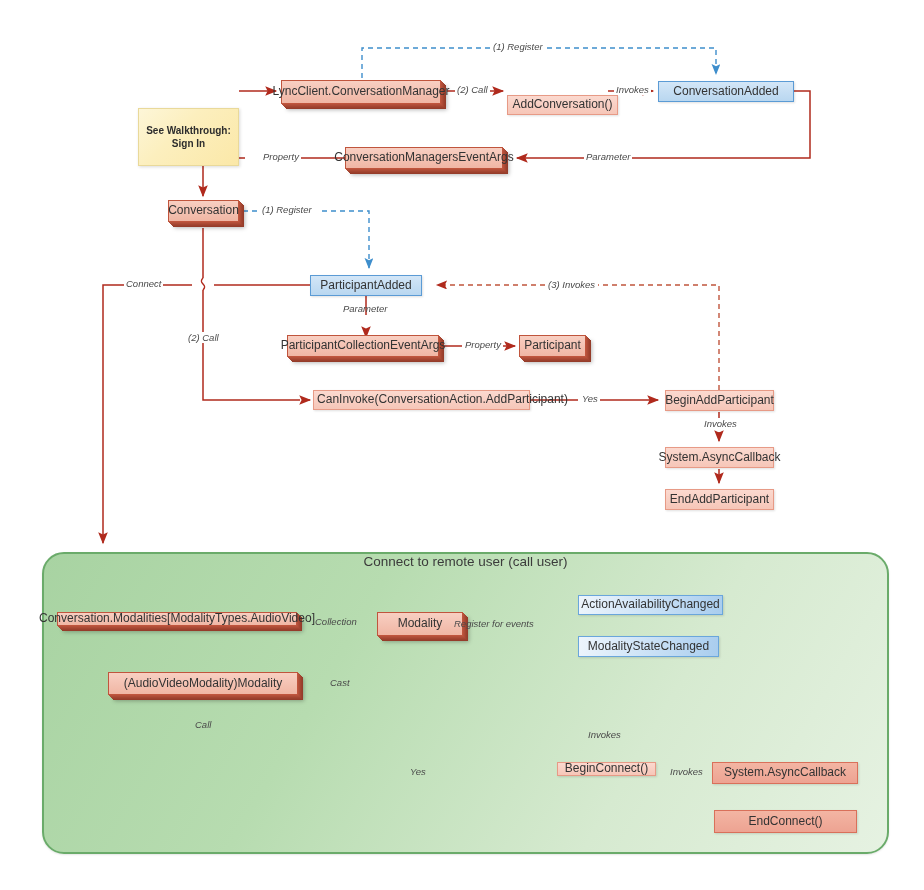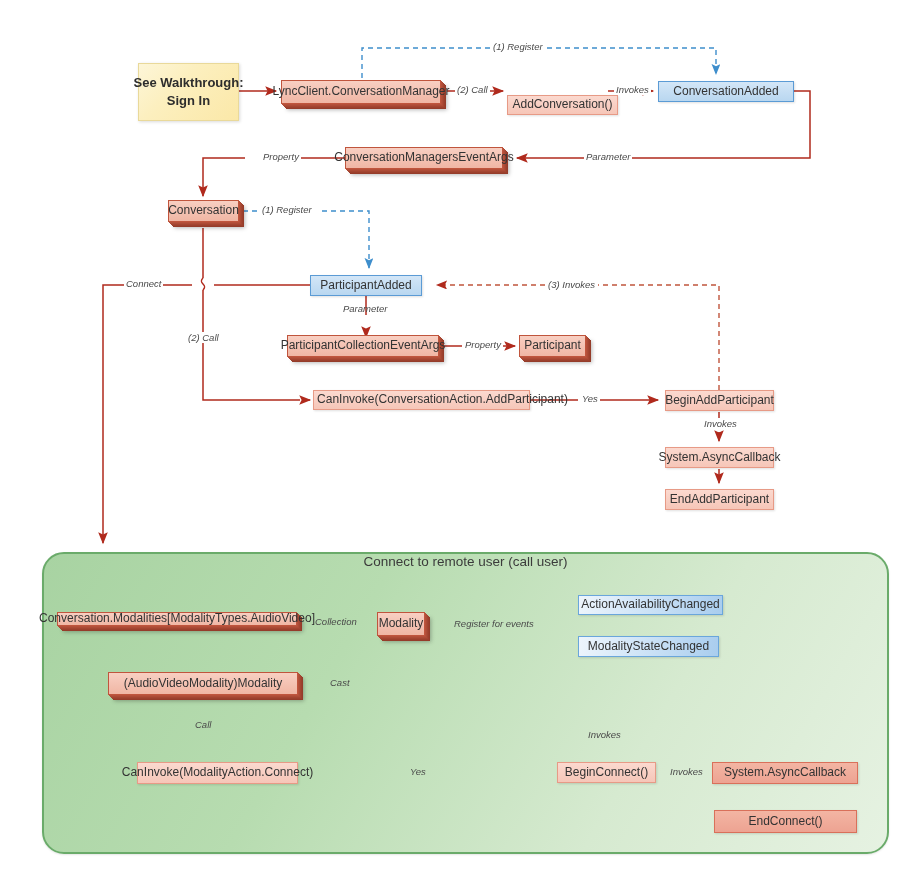--- a/index.html
+++ b/index.html
@@ -62,23 +62,24 @@
   }
   .n-blue2{
     background:linear-gradient(100deg,#eef5fc 0%,#cfe4f7 45%,#a9cdee 100%);
     border:1px solid #6aa6db;
     box-shadow:1px 1px 2px rgba(0,0,0,.12);
   }
   
   .n-note{
     background:linear-gradient(135deg,#fdf6d8 0%,#fcefbe 40%,#fbe8a8 100%);
     border:1px solid #e9d99a;
-    font-weight:bold;font-size:13px;color:#2d2d2d;
+    font-weight:bold;font-size:10px;color:#2d2d2d;
     box-shadow:1px 1px 3px rgba(0,0,0,.15);
     line-height:1.35;
+    margin-top:45px;
   }
 
   
   .elabel{
     position:absolute;
     font-size:9.5px;
     font-style:italic;
     color:#4a4a4a;
     background:transparent;
     white-space:nowrap;
@@ -237,41 +238,38 @@
     </div>
 
   <div class="node n-flat" style="left:665px;top:489px;width:109px;height:21px;">
       <span>EndAddParticipant</span>
     </div>
 
   <div class="node n-3d" style="left:57px;top:612px;width:240px;height:14px;">
       <span>Conversation.Modalities[ModalityTypes.AudioVideo]</span>
     </div>
 
-  <div class="node n-3d" style="left:377px;top:612px;width:48px;height:24px;">
+  <div class="node n-3d" style="left:377px;top:612px;width:86px;height:24px;">
       <span>Modality</span>
     </div>
 
   <div class="node n-blue2" style="left:578px;top:595px;width:145px;height:20px;">
       <span>ActionAvailabilityChanged</span>
     </div>
 
   <div class="node n-blue2" style="left:578px;top:636px;width:141px;height:21px;">
       <span>ModalityStateChanged</span>
     </div>
 
   <div class="node n-3d" style="left:108px;top:672px;width:190px;height:23px;">
       <span>(AudioVideoModality)Modality</span>
     </div>
 
-  <div class="node n-flat" style="left:137px;top:762px;width:161px;height:22px;">
-      <span>CanInvoke(ModalityAction.Connect)</span>
-    </div>
-
-  <div class="node n-flat" style="left:557px;top:762px;width:99px;height:21px;">
+
+  <div class="node n-flat" style="left:557px;top:762px;width:99px;height:14px;">
       <span>BeginConnect()</span>
     </div>
 
   <div class="node n-flat2" style="left:712px;top:762px;width:146px;height:22px;">
       <span>System.AsyncCallback</span>
     </div>
 
   <div class="node n-flat2" style="left:714px;top:810px;width:143px;height:23px;">
       <span>EndConnect()</span>
     </div>

